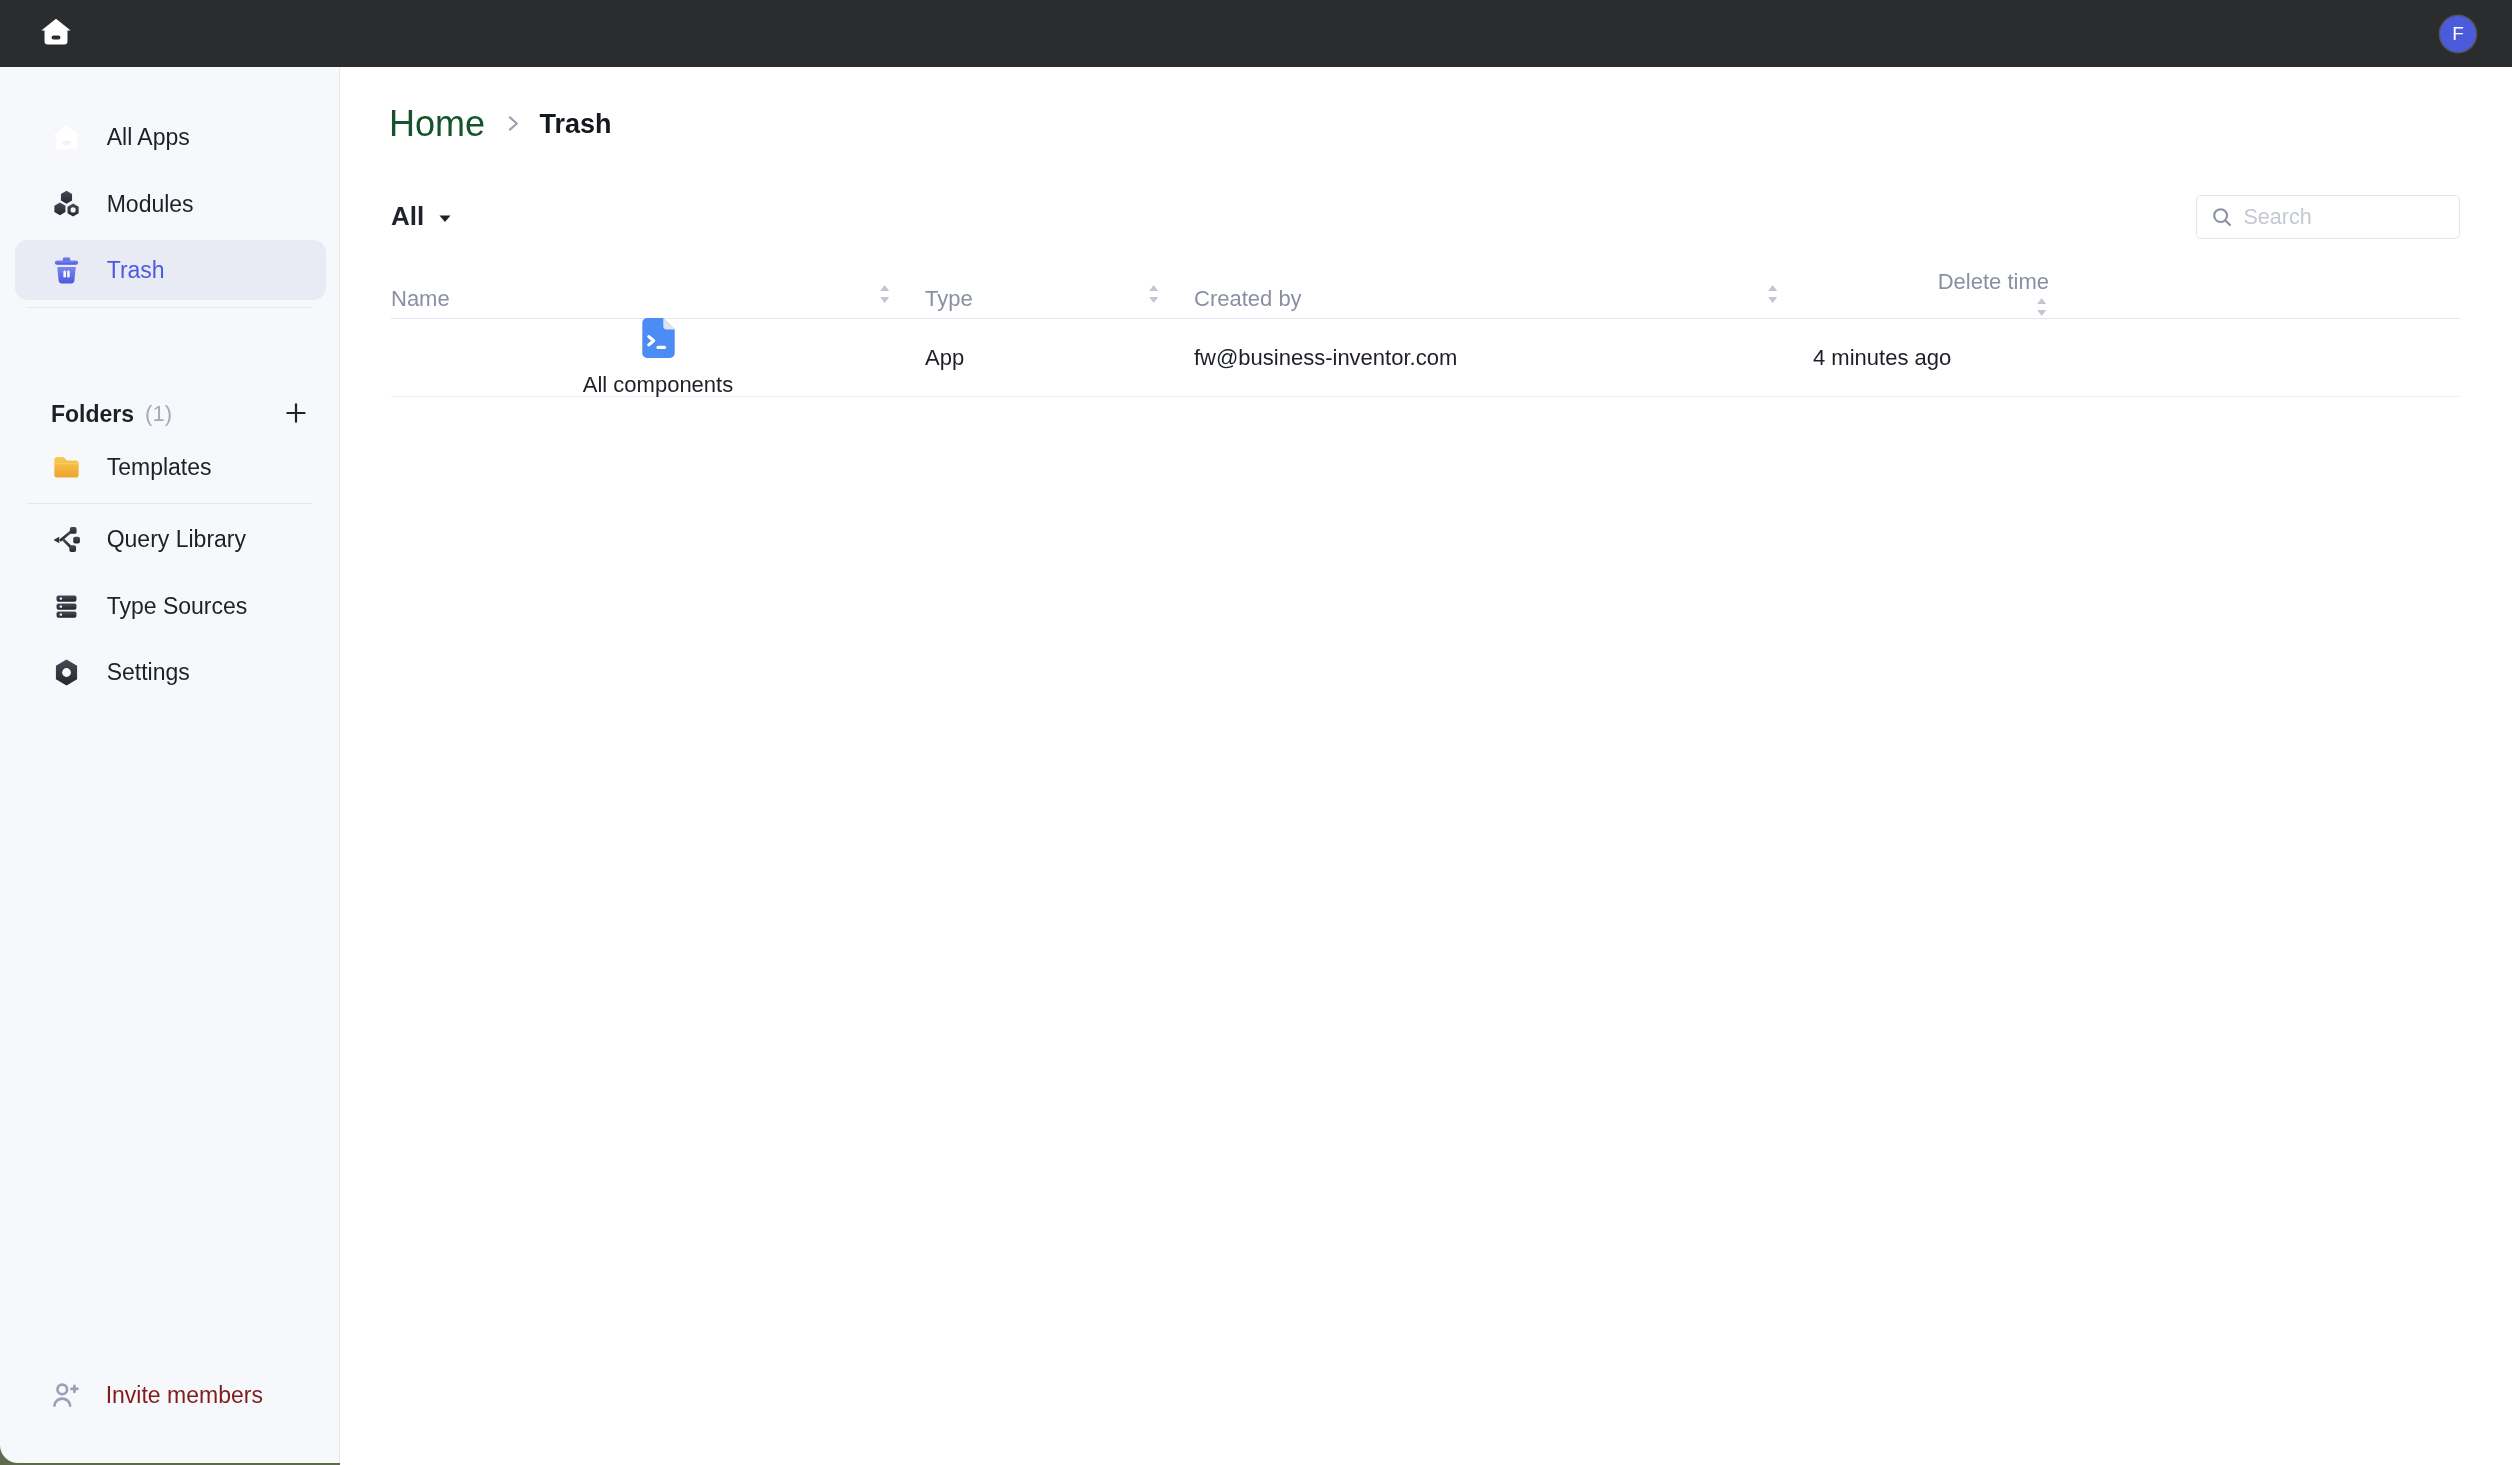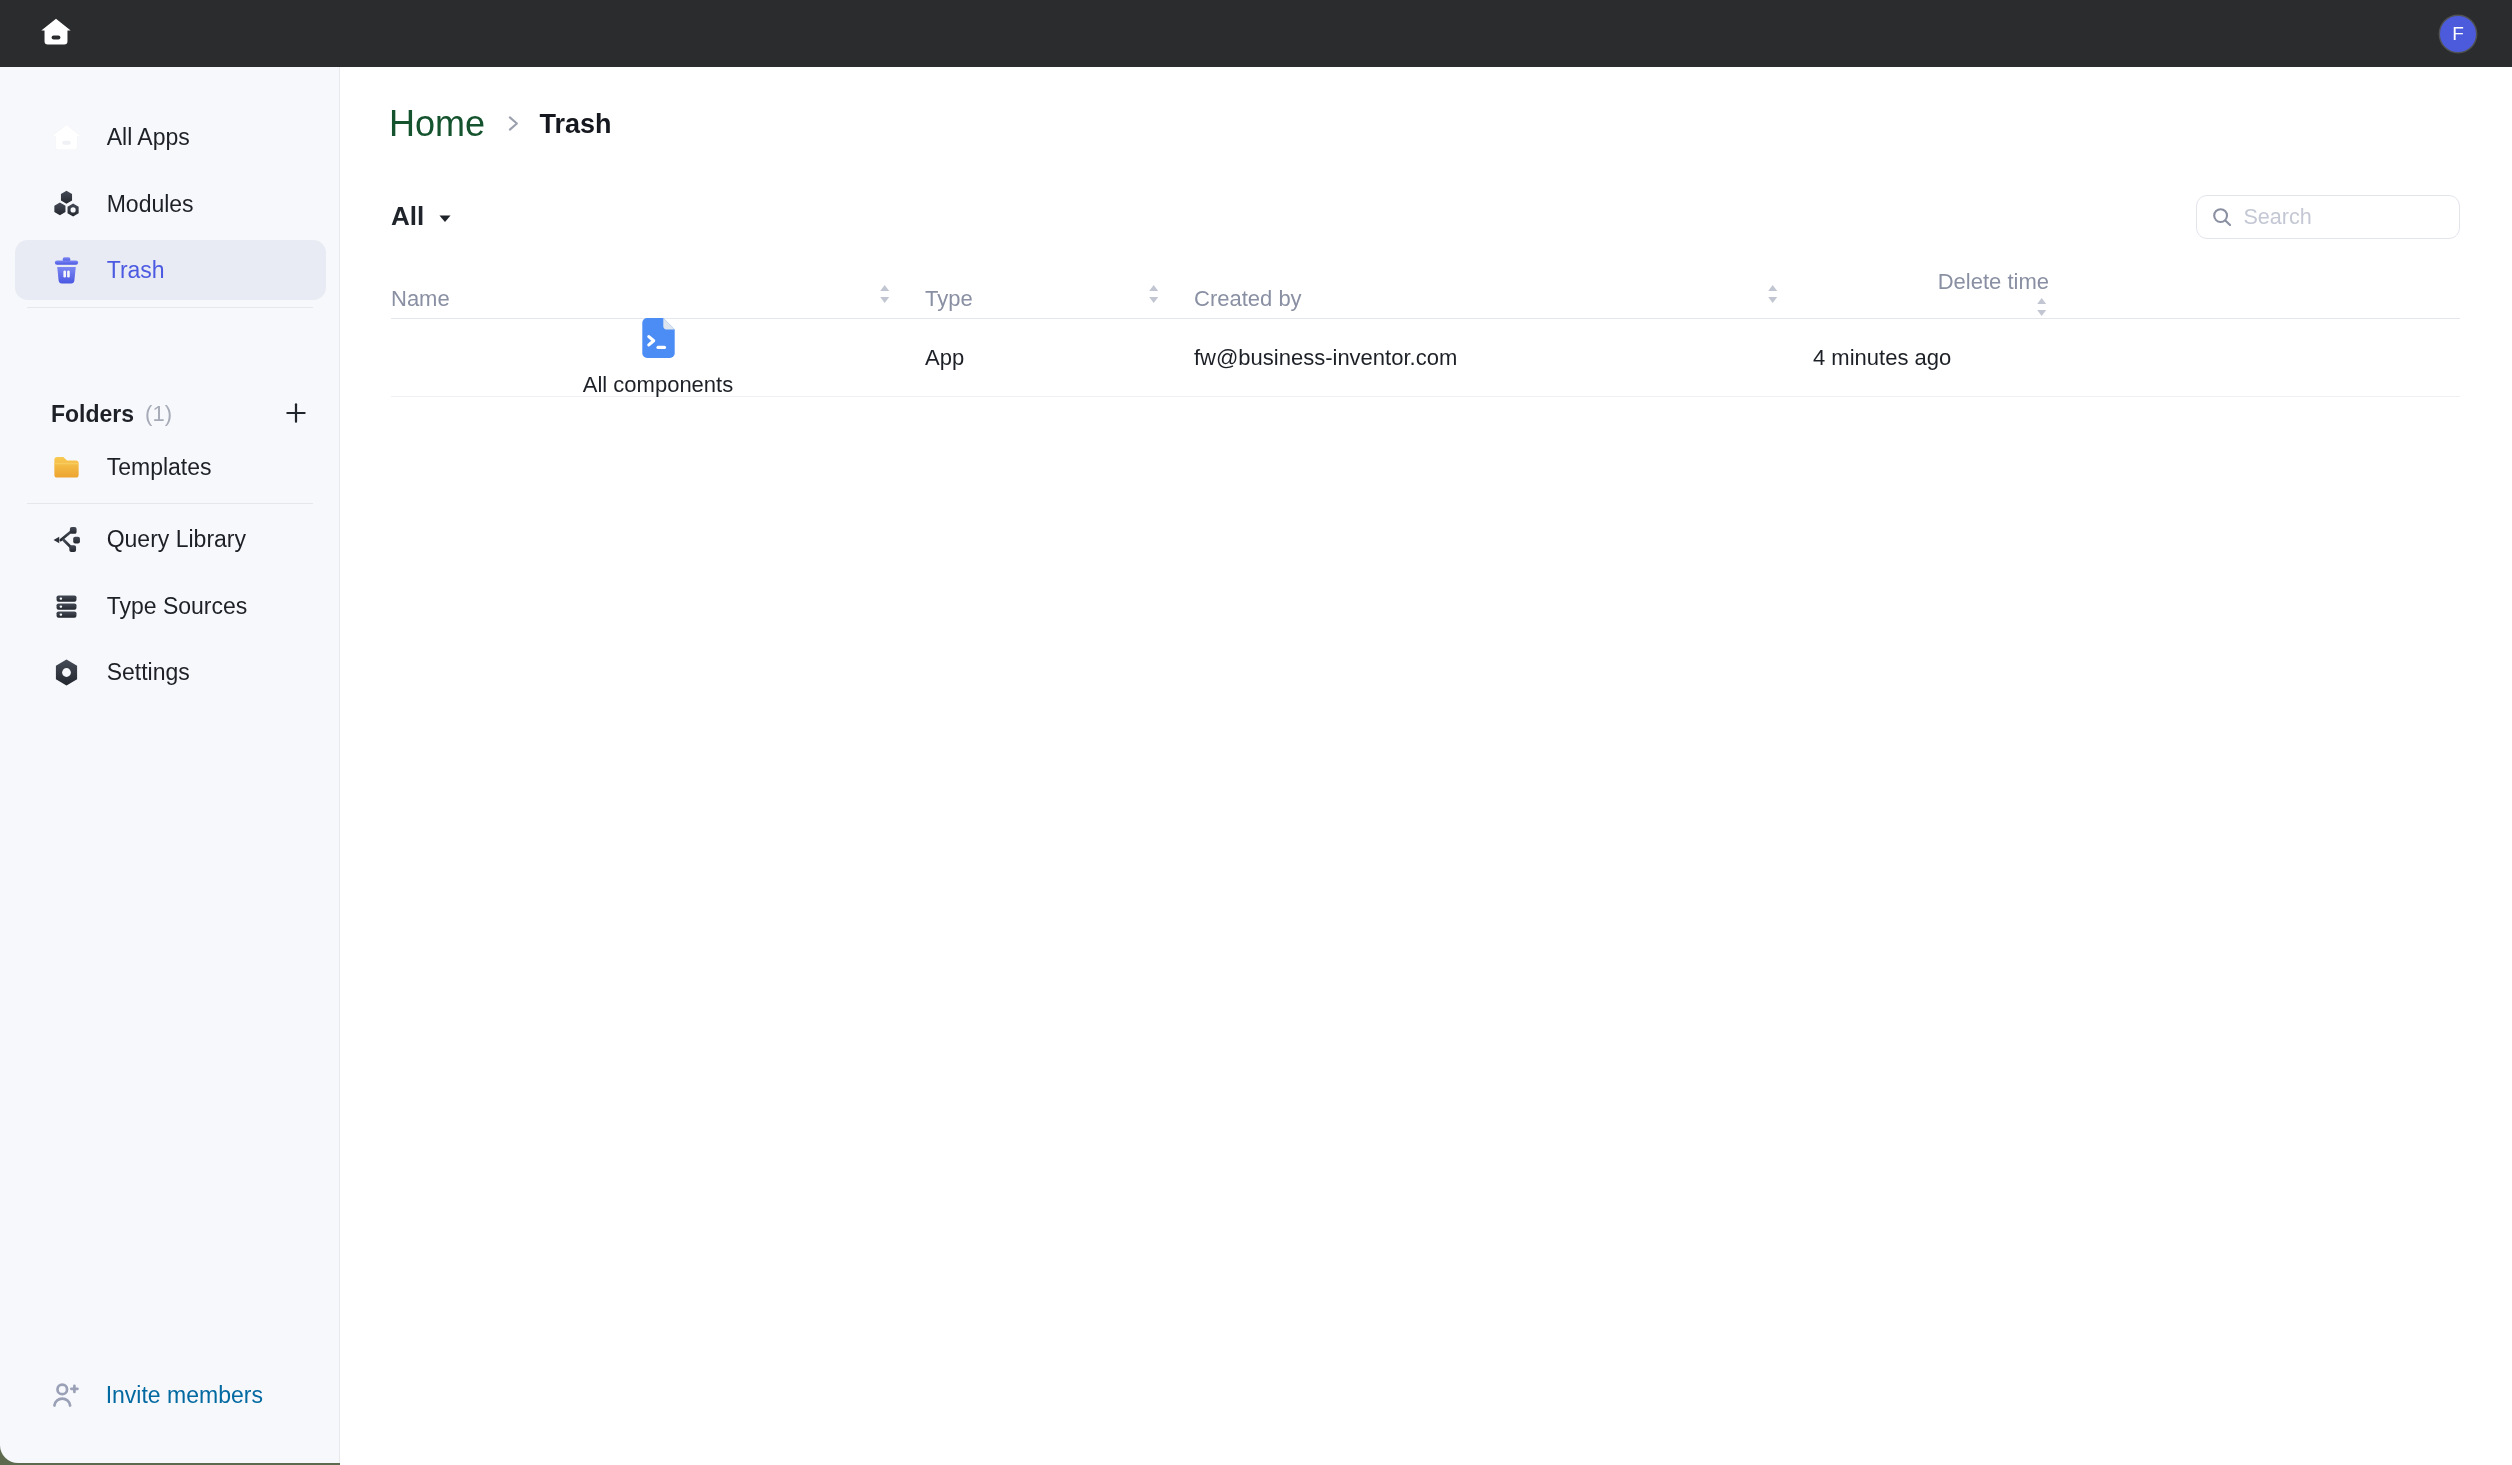--- a/index.html
+++ b/index.html
@@ -31,34 +31,34 @@
   .side-divider { position:absolute; left:26.5px; width:286px; height:0; border-top:1.4px solid #e6e7ec; }
   .folders-header { position:absolute; left:0; top:321px; width:340px; height:52px;
                     display:flex; align-items:center; }
   .folders-header .fh-label { margin-left:51px; font-size:23px; font-weight:700; color:#1d2127; }
   .folders-header .fh-count { margin-left:11px; font-size:22px; color:#a7abb8; }
   .add-folder-btn { position:absolute; right:28px; width:33px; height:33px; background:none; border:none;
                     display:flex; align-items:center; justify-content:center; cursor:pointer; }
   .invite { position:absolute; left:14.7px; bottom:40px; width:311px; height:56px; border-radius:11px;
             display:flex; align-items:center; cursor:pointer; }
   .invite .ic { width:32px; height:32px; margin-left:35px; }
-  .invite .lbl { margin-left:24px; font-size:23px; font-weight:400; color:#0369a1; }
+  .invite .lbl { margin-left:24px; font-size:23px; font-weight:400; color:#7f1d1d; }
 
   
   .content { position:absolute; left:341px; top:67px; width:2171px; height:1398px; background:#ffffff; }
   .breadcrumb { position:absolute; left:48px; top:39px; height:36px; display:flex; align-items:center; gap:16.7px; }
   .bc-home { font-size:36px; color:#14532d; cursor:pointer; }
   .bc-current { font-size:27px; font-weight:700; color:#15181e; }
 
   .filter { position:absolute; left:50px; top:131px; height:36px; display:flex; align-items:center;
             gap:14px; cursor:pointer; }
   .filter .f-label { font-size:26px; font-weight:700; color:#1f232a; }
 
   .searchbox { position:absolute; right:52px; top:128px; width:264px; height:44px;
-               border:1.4px solid #e3e5ec; border-radius:11px; background:#ffffff;
+               border:1.4px solid #e3e5ec; border-radius:5px; background:#ffffff;
                display:flex; align-items:center; padding:0 12.6px; }
   .searchbox input { border:none; outline:none; width:100%; margin-left:9.8px; font-size:21.6px;
                      color:#1d2127; background:transparent;
                      font-family:"Liberation Sans","DejaVu Sans",sans-serif; }
   .searchbox input::placeholder { color:#c4c8d4; }
 
   .table { position:absolute; left:50px; right:52px; top:209px; }
   .t-head { display:flex; height:43px; align-items:center; border-bottom:1.4px solid #e3e6ec; }
   .t-row  { display:flex; height:78px; align-items:center; border-bottom:1.4px solid #eef0f3; cursor:pointer; }
   .col-name { width:534px; } .col-type { width:269px; } .col-created { width:619px; } .col-delete { width:269px;flex-direction:column; }

